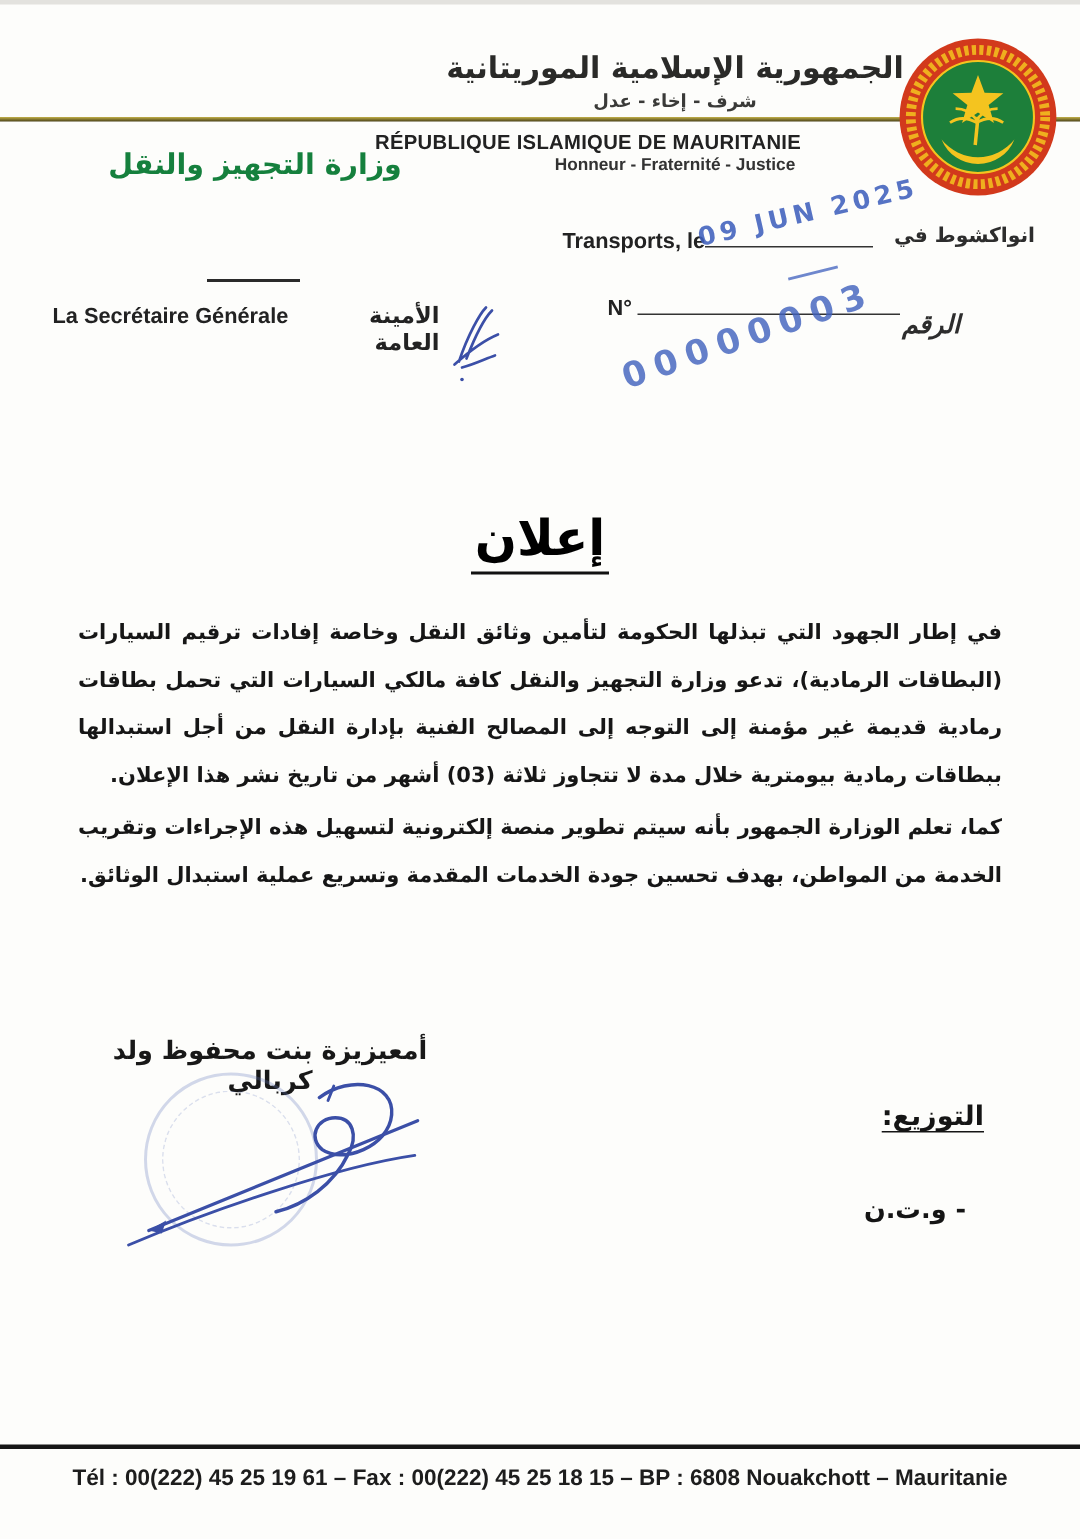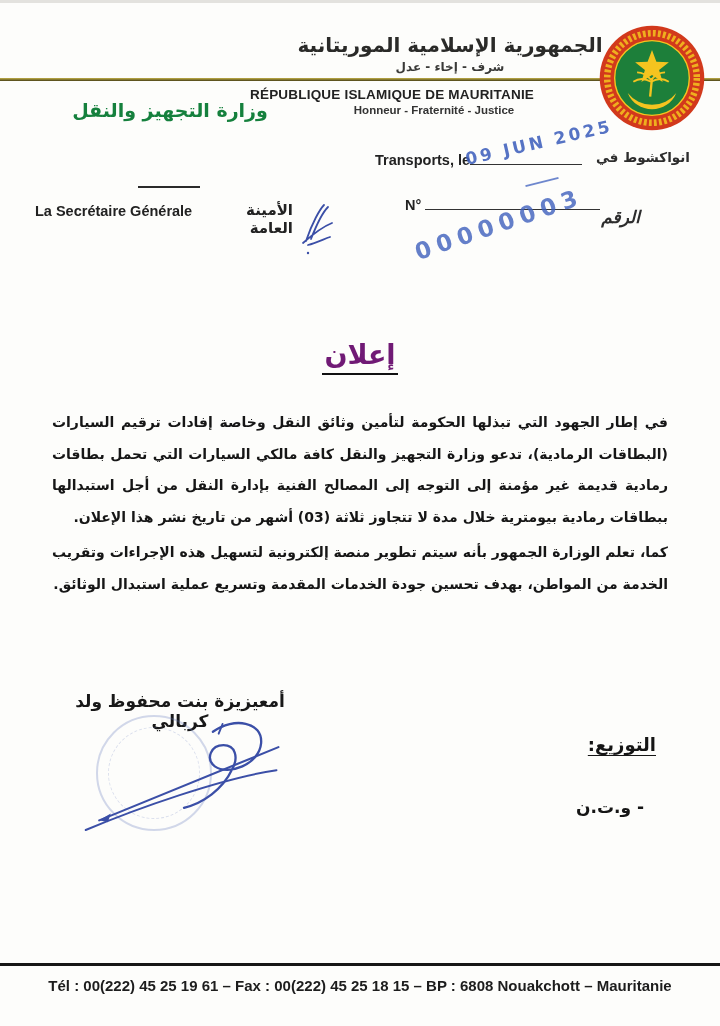--- a/index.html
+++ b/index.html
@@ -14,21 +14,21 @@
 
   
   .rep-ar      { position:absolute; top:30px;  left:240px; width:420px; text-align:center;
                  font-size:20px; font-weight:bold; color:#2a2a28; }
   .motto-ar    { position:absolute; top:57px;  left:240px; width:420px; text-align:center;
                  font-size:12px; font-weight:600; color:#3a3a38; }
   .sep-top     { position:absolute; top:75px; left:0; width:720px; height:3px;
                  background:linear-gradient(#c3b14a,#4a4217); }
   .rep-fr      { position:absolute; top:84px;  left:250px; width:400px; text-align:left;
                  font-size:13.5px; font-weight:bold; letter-spacing:.2px; color:#222; }
-  .motto-fr    { position:absolute; top:101px; left:234px; width:400px; text-align:center;
+  .motto-fr    { position:absolute; top:101px; left:250px; width:400px; text-align:center;
                  font-size:11.5px; font-weight:600; color:#333; }
   .emblem      { position:absolute; top:19px; right:12px; width:112px; height:112px; }
 
   
   .min-ar      { position:absolute; top:96px;  left:30px; width:280px; text-align:center;
                  font-size:19px; font-weight:bold; color:#15803d; }
   .min-fr1     { position:absolute; top:126px; left:30px; width:280px; text-align:center;
                  font-size:19px; font-weight:bold; color:#262626; }
   .min-fr2     { position:absolute; top:152px; left:30px; width:280px; text-align:center;
                  font-size:19px; font-weight:bold; color:#262626; }
@@ -49,21 +49,21 @@
                  font-family:"DejaVu Sans", sans-serif; }
   .date-stamp  { position:absolute; top:146px; left:468px; font-size:17px; letter-spacing:3px;
                  transform:rotate(-13deg); transform-origin:left bottom; }
   .date-dash   { position:absolute; top:178px; left:525px; width:34px; height:2px; background:#4a69c2;
                  transform:rotate(-14deg); opacity:.8; }
   .num-stamp   { position:absolute; top:236px; left:420px; font-size:23px; letter-spacing:6px;
                  transform:rotate(-19deg); transform-origin:left bottom; opacity:.8; }
 
   
   .doc-title   { position:absolute; top:336px; left:0; width:720px; text-align:center; }
-  .doc-title span { display:inline-block; font-size:27px; font-weight:bold; color:#701a75;
+  .doc-title span { display:inline-block; font-size:33px; font-weight:bold; color:#000000;
                  border-bottom:2.5px solid #111; padding:0 2px 3px 2px; }
   .body-par    { position:absolute; left:52px; width:616px; text-align:justify;
                  font-size:14px; line-height:31.5px; font-weight:600; color:#161616; }
   .par1        { top:404px; }
   .par2        { top:534px; }
 
   
   .signer-name { position:absolute; top:688px; left:55px; width:250px; text-align:center;
                  font-size:17px; font-weight:bold; color:#181818; }
   .round-stamp { position:absolute; top:712px; left:96px; width:116px; height:116px; border-radius:50%;

